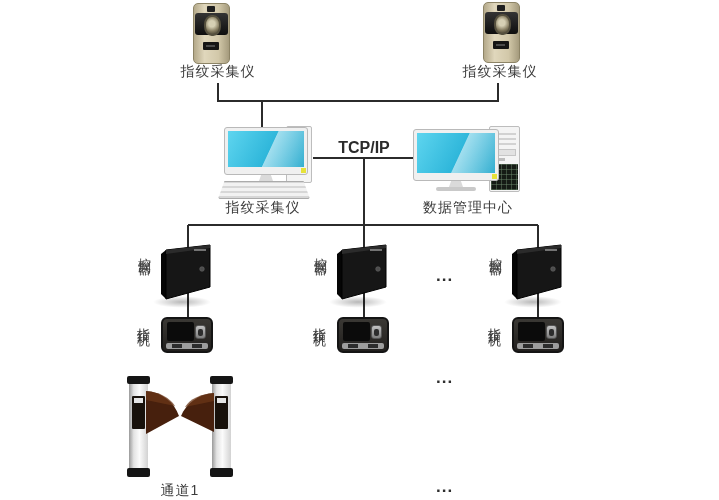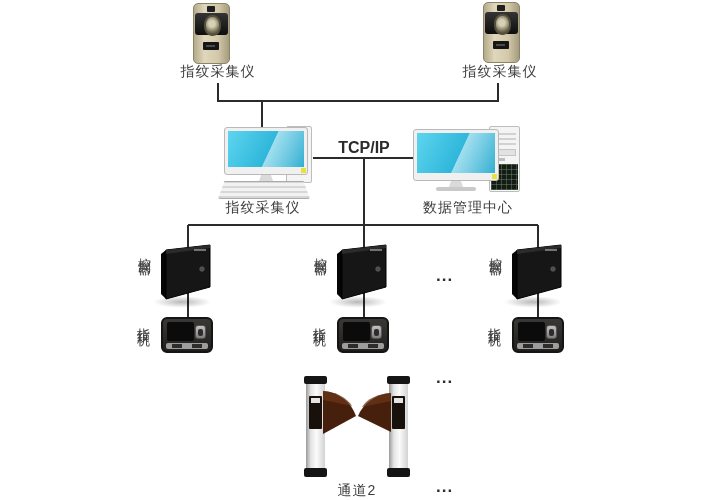--- a/index.html
+++ b/index.html
@@ -199,22 +199,21 @@
   <div class="fpm" style="left:512px;top:317px;">
     <div class="scr"></div>
       <div class="sensor"></div>
     <div class="strip">
         <i style="left:6px;"></i>
         <i style="right:6px;"></i>
       </div>
   </div>
   <div class="vlbl" style="left:488px;top:317px;">指纹机</div>
 
-
-  <div class="turnstile" style="left:306px;top:376px;">
+  <div class="turnstile" style="left:129px;top:376px;">
     <div class="pillar" style="left:0;">
       <div class="body"></div>
         <div class="cap"></div>
         <div class="panel">
           <i></i>
         </div>
         <div class="base"></div>
     </div>
     <div class="pillar" style="left:83px;">
       <div class="body"></div>
@@ -223,20 +222,21 @@
           <i></i>
         </div>
         <div class="base"></div>
     </div>
     <svg class="wings" width="68" height="52">
       <path d="M0,3 C16,4 28,14 33,28 L0,46 Z" fill="#47200d"></path>
       <path d="M0,3 C14,4 24,10 29,18 L0,12 Z" fill="#693517" opacity="0.75"></path>
       <path d="M68,5 C52,6 40,16 35,28 L68,44 Z" fill="#47200d"></path>
       <path d="M68,5 C54,6 44,11 39,19 L68,13 Z" fill="#693517" opacity="0.75"></path>
     </svg>
-    <div class="lbl" style="left:0;top:106px;width:102px;">通道2</div>
-  </div>
+    <div class="lbl" style="left:0;top:106px;width:102px;">通道1</div>
+  </div>
+
 
 
   <div class="dots" style="left:436px;top:368px;">...</div>
   <div class="dots" style="left:436px;top:477px;">...</div>
 
 </div>
 
 </body></html>

